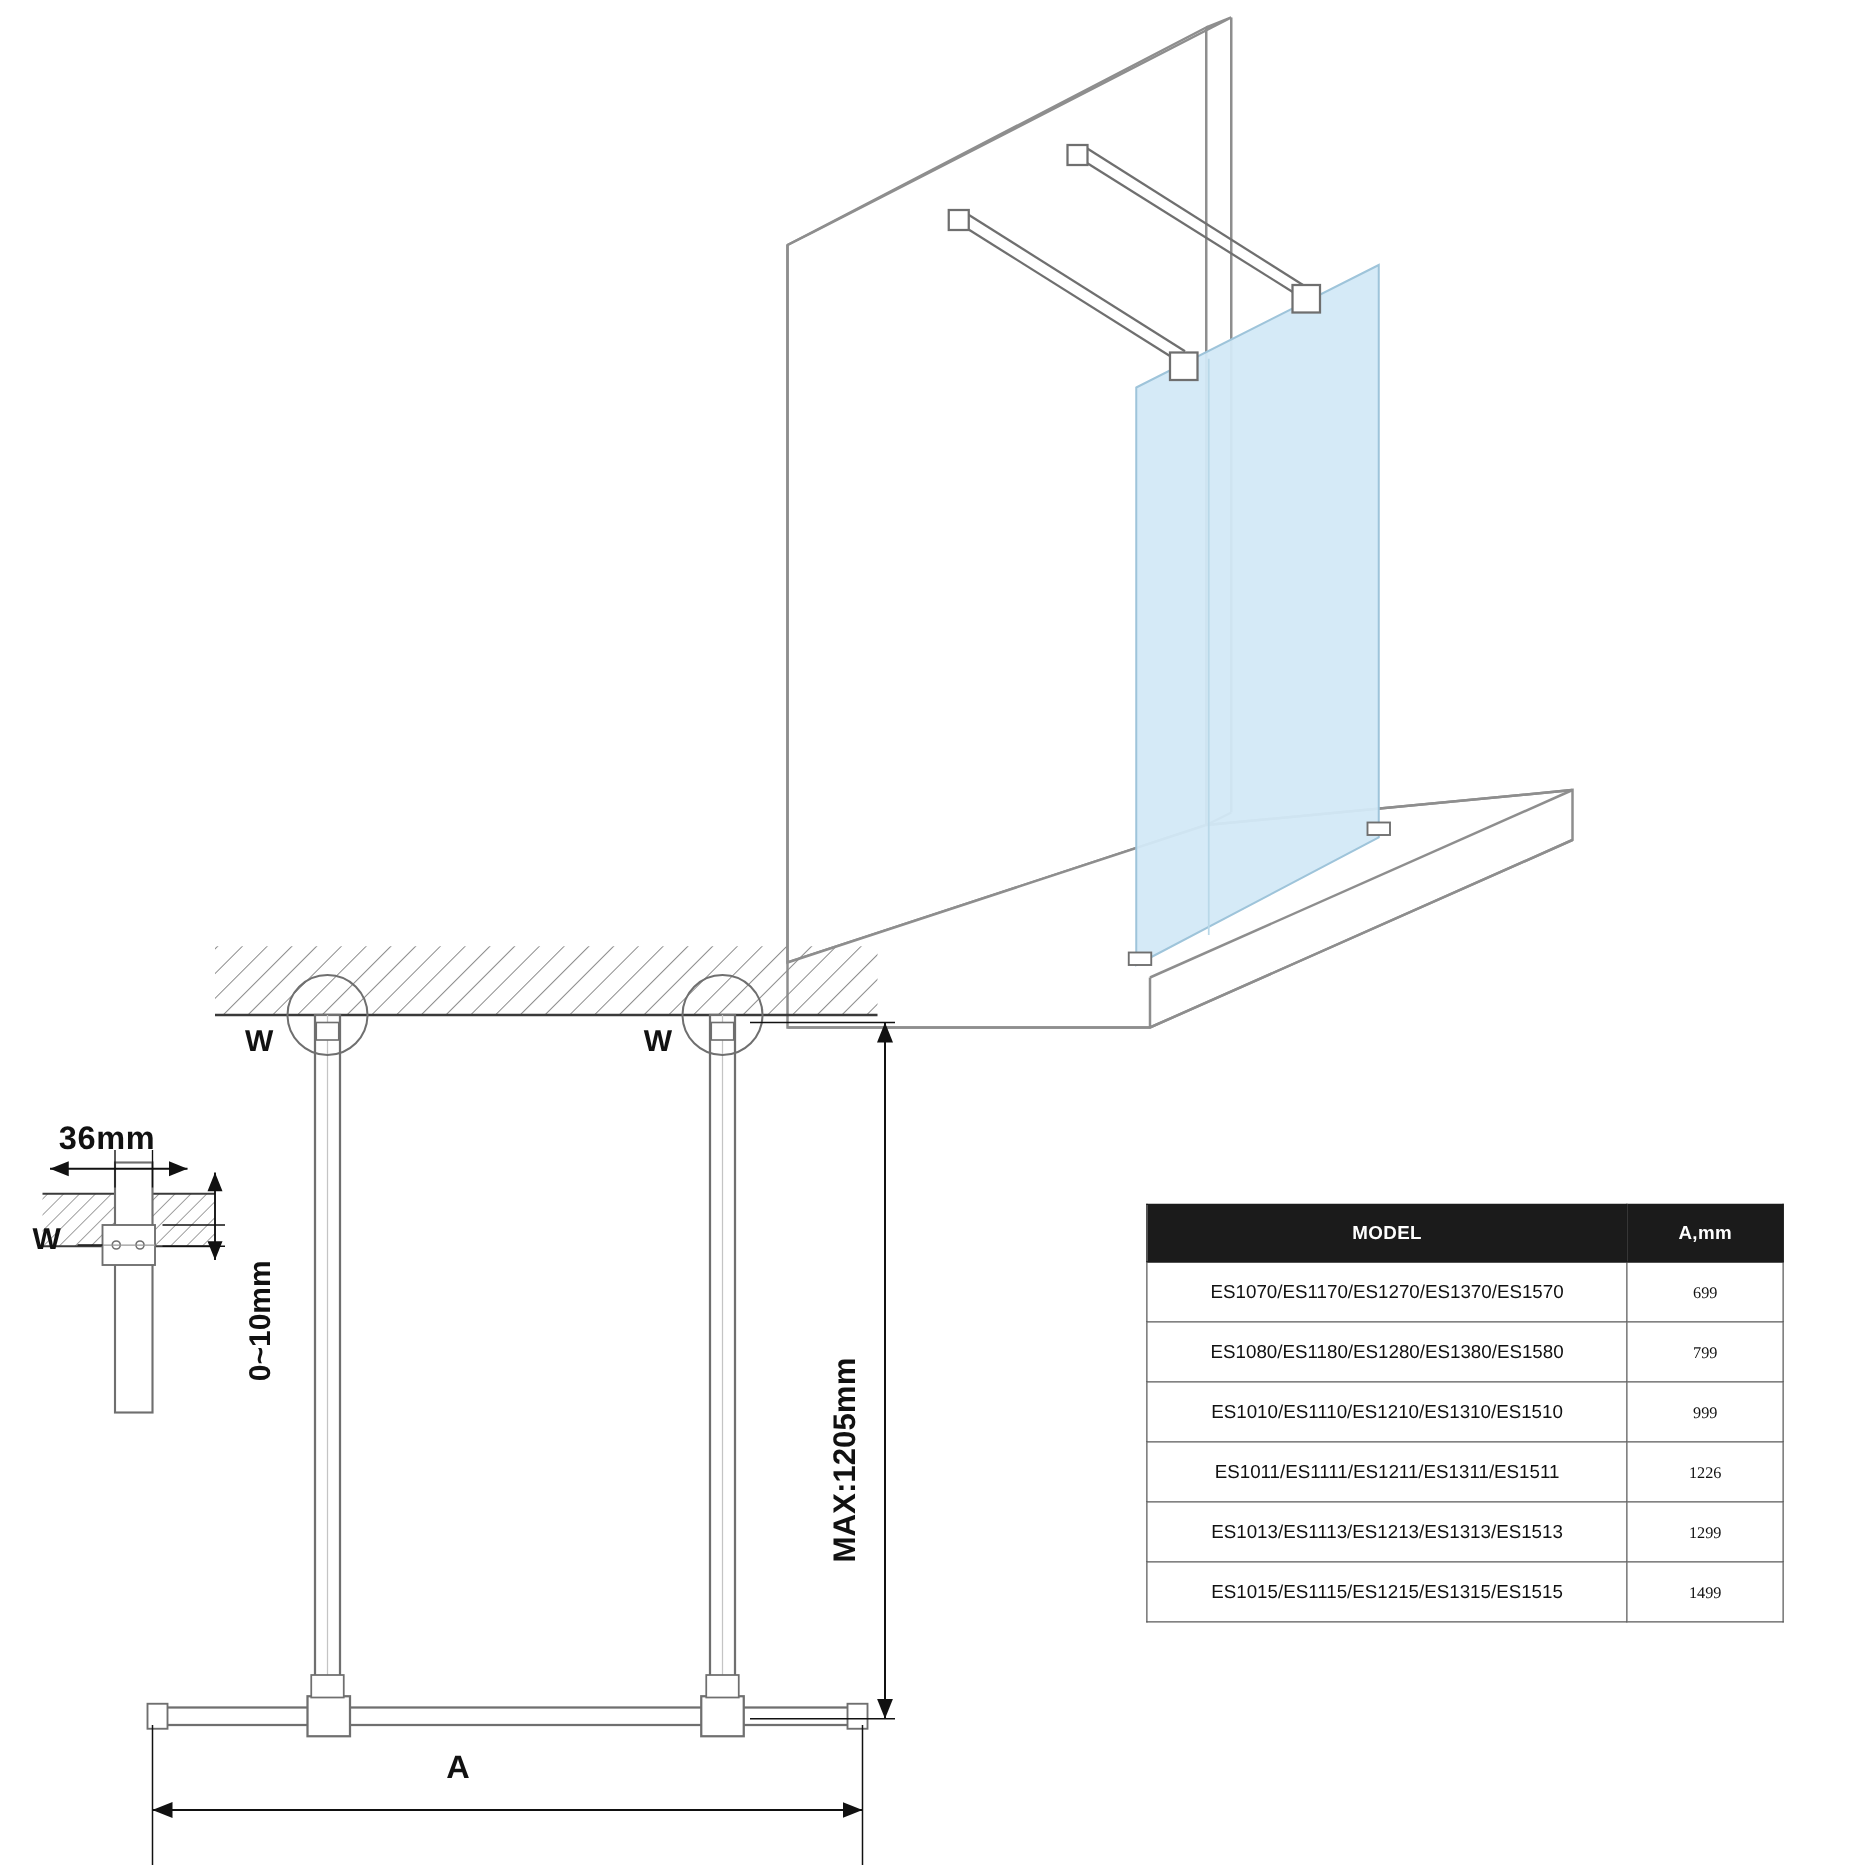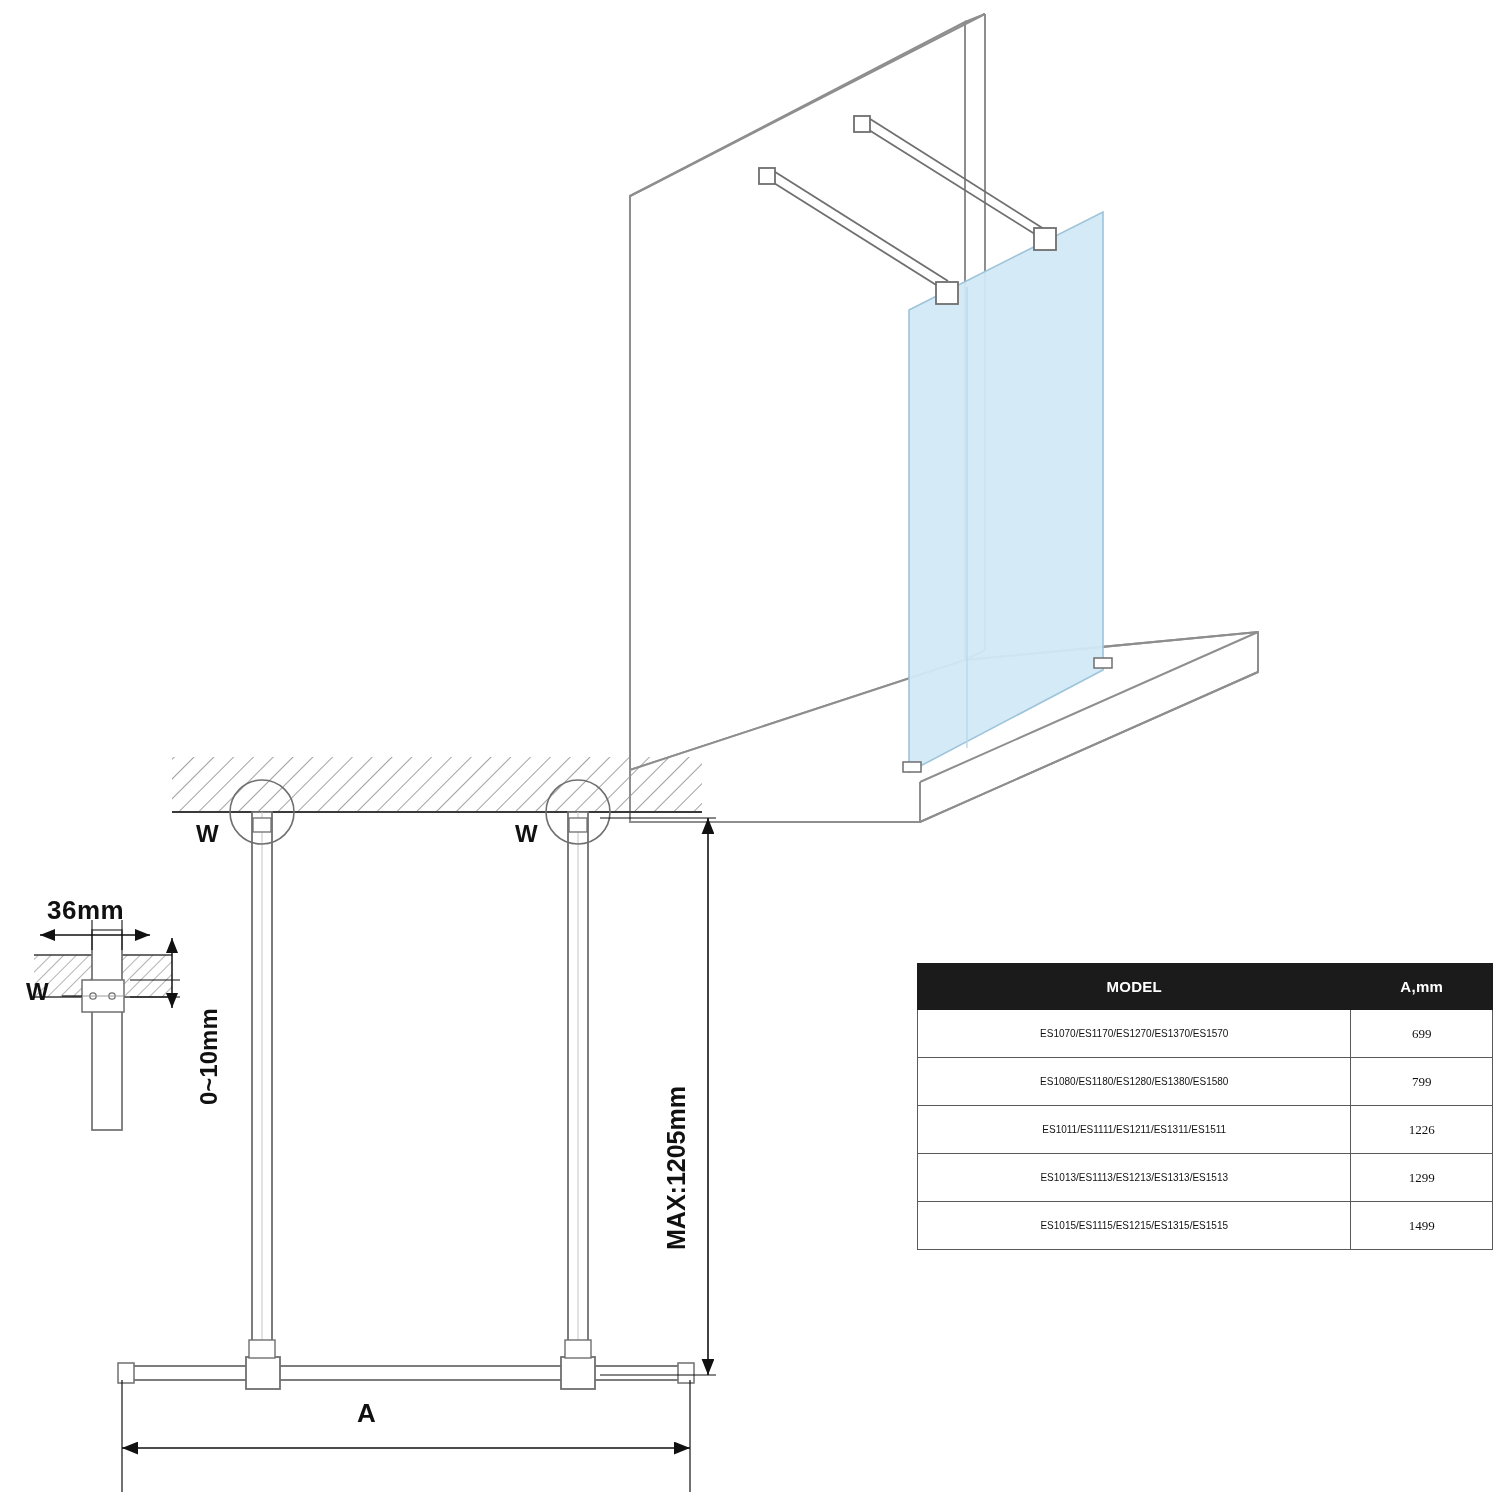--- a/index.html
+++ b/index.html
@@ -10,21 +10,21 @@
     position:relative;
     overflow:hidden;
   }
   .stage{position:absolute;left:0;top:0;width:1500px;height:1500px;}
   svg.diagram{position:absolute;left:0;top:0;width:1500px;height:1500px;}
 
   
   .spec-table{
     position:absolute;
     left:917px;top:963px;
-    width:576px;
+    width:510px;
     border-collapse:collapse;
     font-size:14.5px;
     color:#111;
   }
   .spec-table th, .spec-table td{
     border:1px solid #5a5a5a;
     padding:0;
     height:47px;
     text-align:center;
     vertical-align:middle;
@@ -32,21 +32,21 @@
   }
   .spec-table thead th{
     background:#1b1b1b;
     color:#ffffff;
     font-weight:bold;
     font-size:15px;
     letter-spacing:.3px;
     height:45px;
     border:1px solid #1b1b1b;
   }
-  .spec-table td.model{width:385px;font-size:10px;}
+  .spec-table td.model{width:385px;font-size:15px;}
   .spec-table td.val{width:125px;font-size:13px;font-family:Liberation Serif, serif;}
   .spec-table thead th.h-model{width:385px;}
   .spec-table thead th.h-val{width:125px;}
 
   
   .lbl{position:absolute;color:#111;font-weight:bold;}
   .lbl-36mm{left:47px;top:895px;font-size:26px;letter-spacing:.5px;}
   .lbl-010{left:195px;top:975px;font-size:24px;transform-origin:left top;
            transform:rotate(-90deg) translate(-130px,0);white-space:nowrap;}
   .lbl-w-side{left:26px;top:978px;font-size:24px;}
@@ -193,20 +193,24 @@
     <tbody id="spec-body">
         <tr>
           <td class="model">ES1070/ES1170/ES1270/ES1370/ES1570</td>
           <td class="val">699</td>
         </tr>
         <tr>
           <td class="model">ES1080/ES1180/ES1280/ES1380/ES1580</td>
           <td class="val">799</td>
         </tr>
         <tr>
+          <td class="model">ES1010/ES1110/ES1210/ES1310/ES1510</td>
+          <td class="val">999</td>
+        </tr>
+        <tr>
           <td class="model">ES1011/ES1111/ES1211/ES1311/ES1511</td>
           <td class="val">1226</td>
         </tr>
         <tr>
           <td class="model">ES1013/ES1113/ES1213/ES1313/ES1513</td>
           <td class="val">1299</td>
         </tr>
         <tr>
           <td class="model">ES1015/ES1115/ES1215/ES1315/ES1515</td>
           <td class="val">1499</td>

